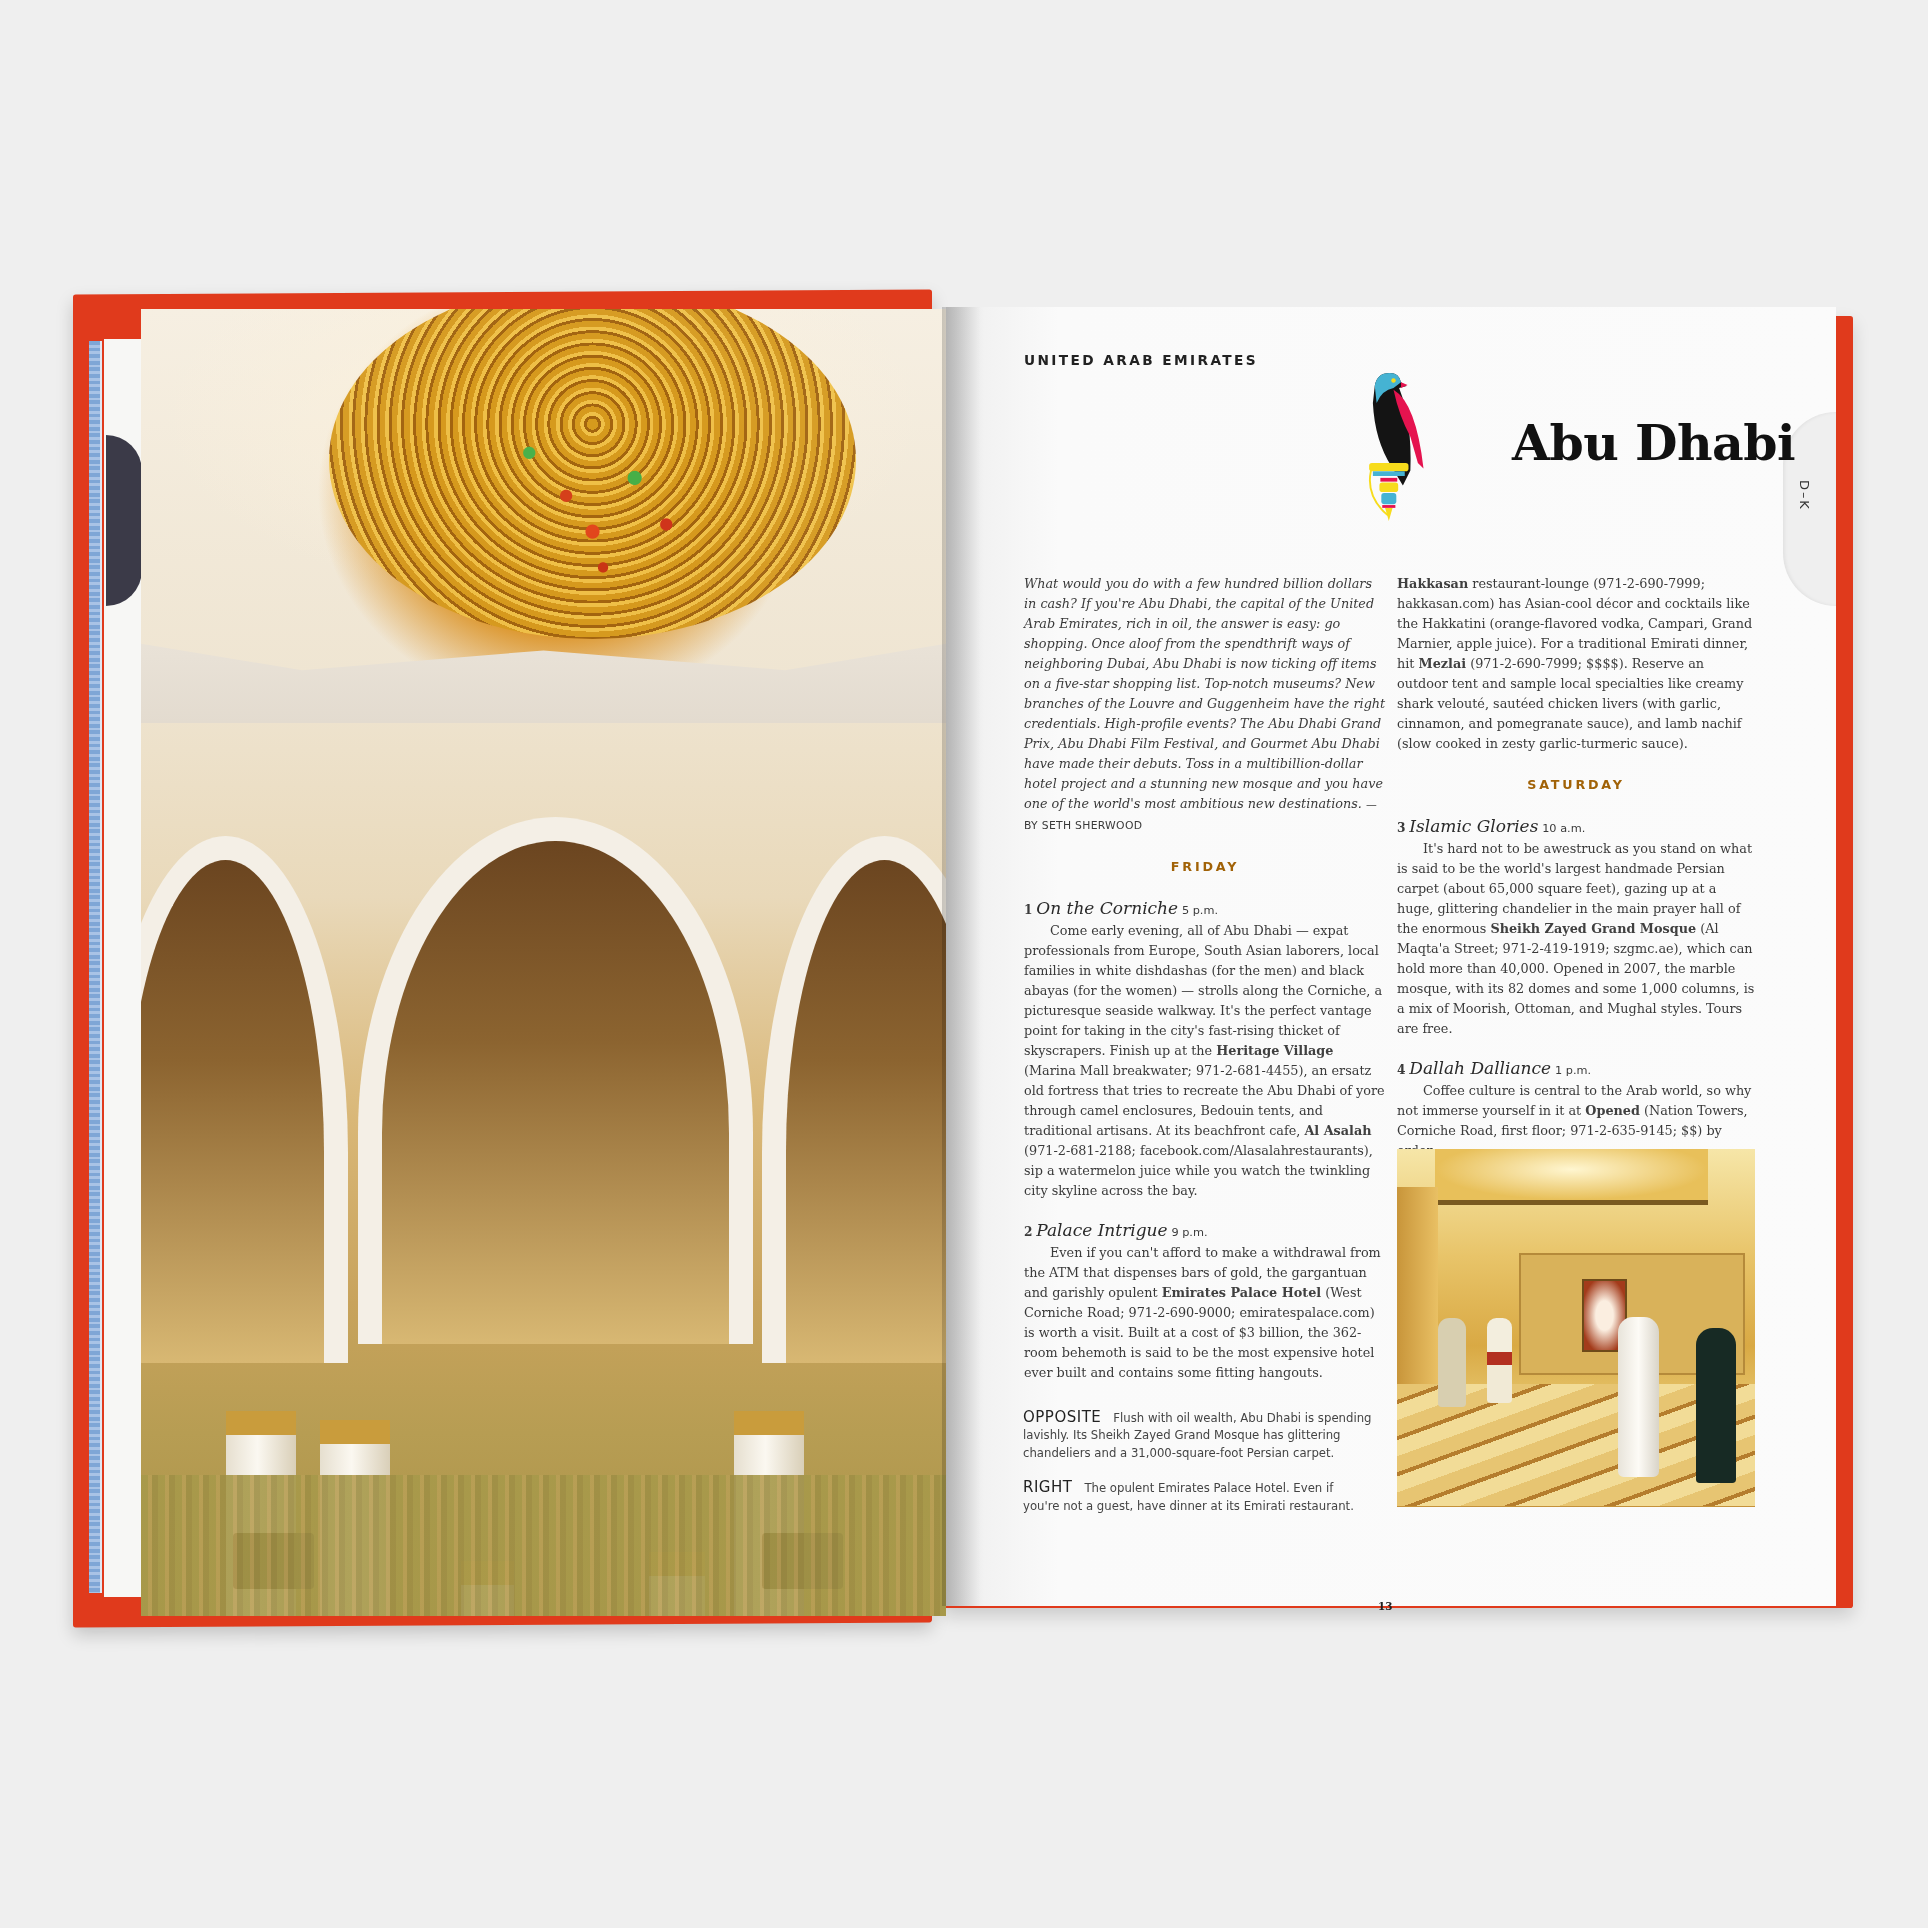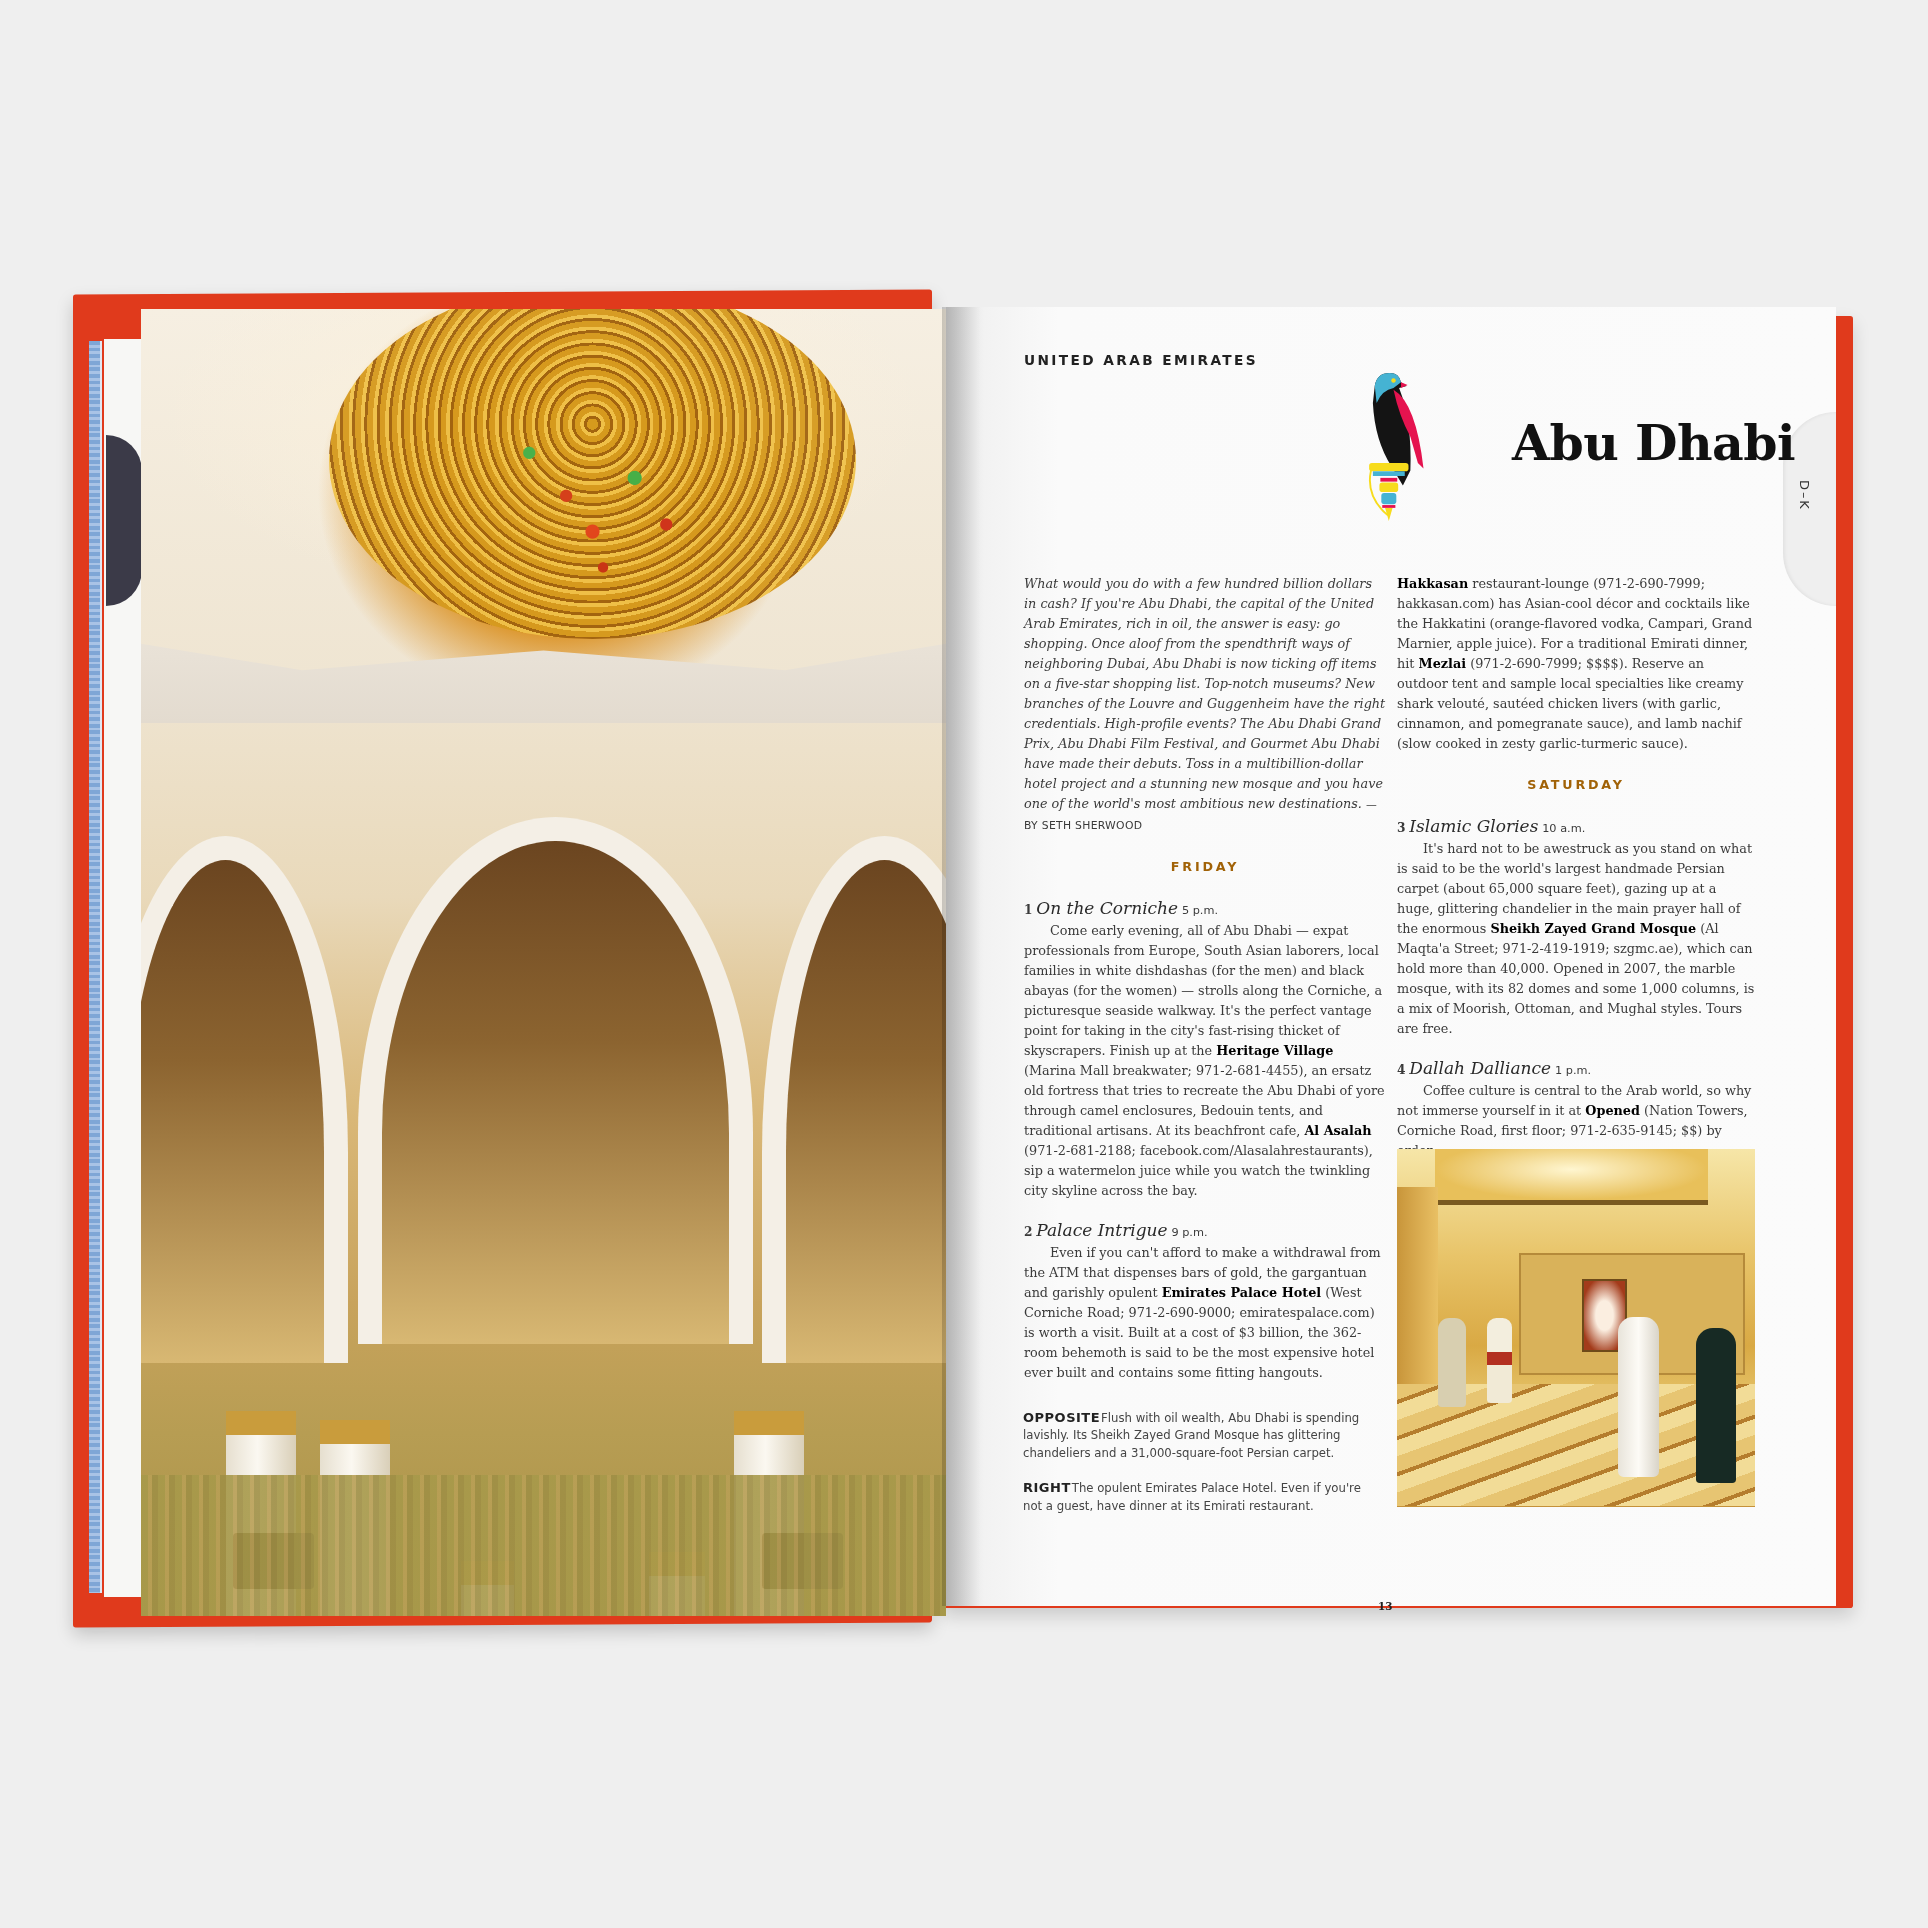--- a/index.html
+++ b/index.html
@@ -107,28 +107,28 @@
   .byline { font-style: normal; font-family: "DejaVu Sans", sans-serif; font-size: 10.8px; letter-spacing: 0.3px; }
   .day-head {
     text-align: center; font-family: "DejaVu Sans", sans-serif; font-weight: bold;
     font-size: 12.7px; letter-spacing: 2.8px; color: #a16207; margin: 21px 0 21px;
   }
   .item-head { margin-top: 18px; }
   .item-num { font-weight: bold; font-size: 12.2px; margin-right: 3.8px; }
   .item-title { font-style: italic; font-size: 17px; color: #2a2a2a; }
   .item-time { font-family: "DejaVu Sans", sans-serif; font-size: 11.3px; margin-left: 3.8px; }
   .para { text-indent: 26px; text-align: left; }
-  .para b, b { color: #000000; }
+  .para b, b { color: #404040; }
   .item { margin-bottom: 19px; }
 
   .captions {
     position: absolute; left: 1023px; top: 1409px; width: 350px;
     font-family: "DejaVu Sans", sans-serif; font-size: 11.7px; line-height: 17.4px; color: #444;
   }
-  .cap-label { font-weight: bold; font-size: 13px; letter-spacing: 0.5px; color: #222; margin-right: 1px; }
+  .cap-label { font-weight: normal; font-size: 15px; letter-spacing: 0.5px; color: #222; margin-right: 12px; }
   .caption { margin-bottom: 17px; }
 
   .photo-right {
     position: absolute; left: 1397px; top: 1149px; width: 358px; height: 358px; overflow: hidden;
     background: linear-gradient(180deg, #f6e6a8 0%, #e8c469 30%, #d9a944 55%, #e9cc76 75%, #c59139 100%);
   }
   .pr-ceiling { position:absolute; left:38px; top:0; width:273px; height:56px; background: radial-gradient(ellipse at 50% 40%, #fff6d0, #e8c05a 70%); border-bottom: 5.6px solid #7a5a20; }
   .pr-pillar { position:absolute; left:0; top:38px; width:41px; height:273px; background: linear-gradient(90deg,#c8953a,#e9c064); }
   .pr-wall { position:absolute; left:122px; top:104px; width:226px; height:122px; background:#d9b25a; border:2.8px solid #b58a3a; }
   .pr-portrait { position:absolute; left:185px; top:130px; width:45px; height:73px; background: radial-gradient(ellipse at 50% 50%, #fbeee0 30%, #a33b1b 80%); border:2.8px solid #6e4a19; }

